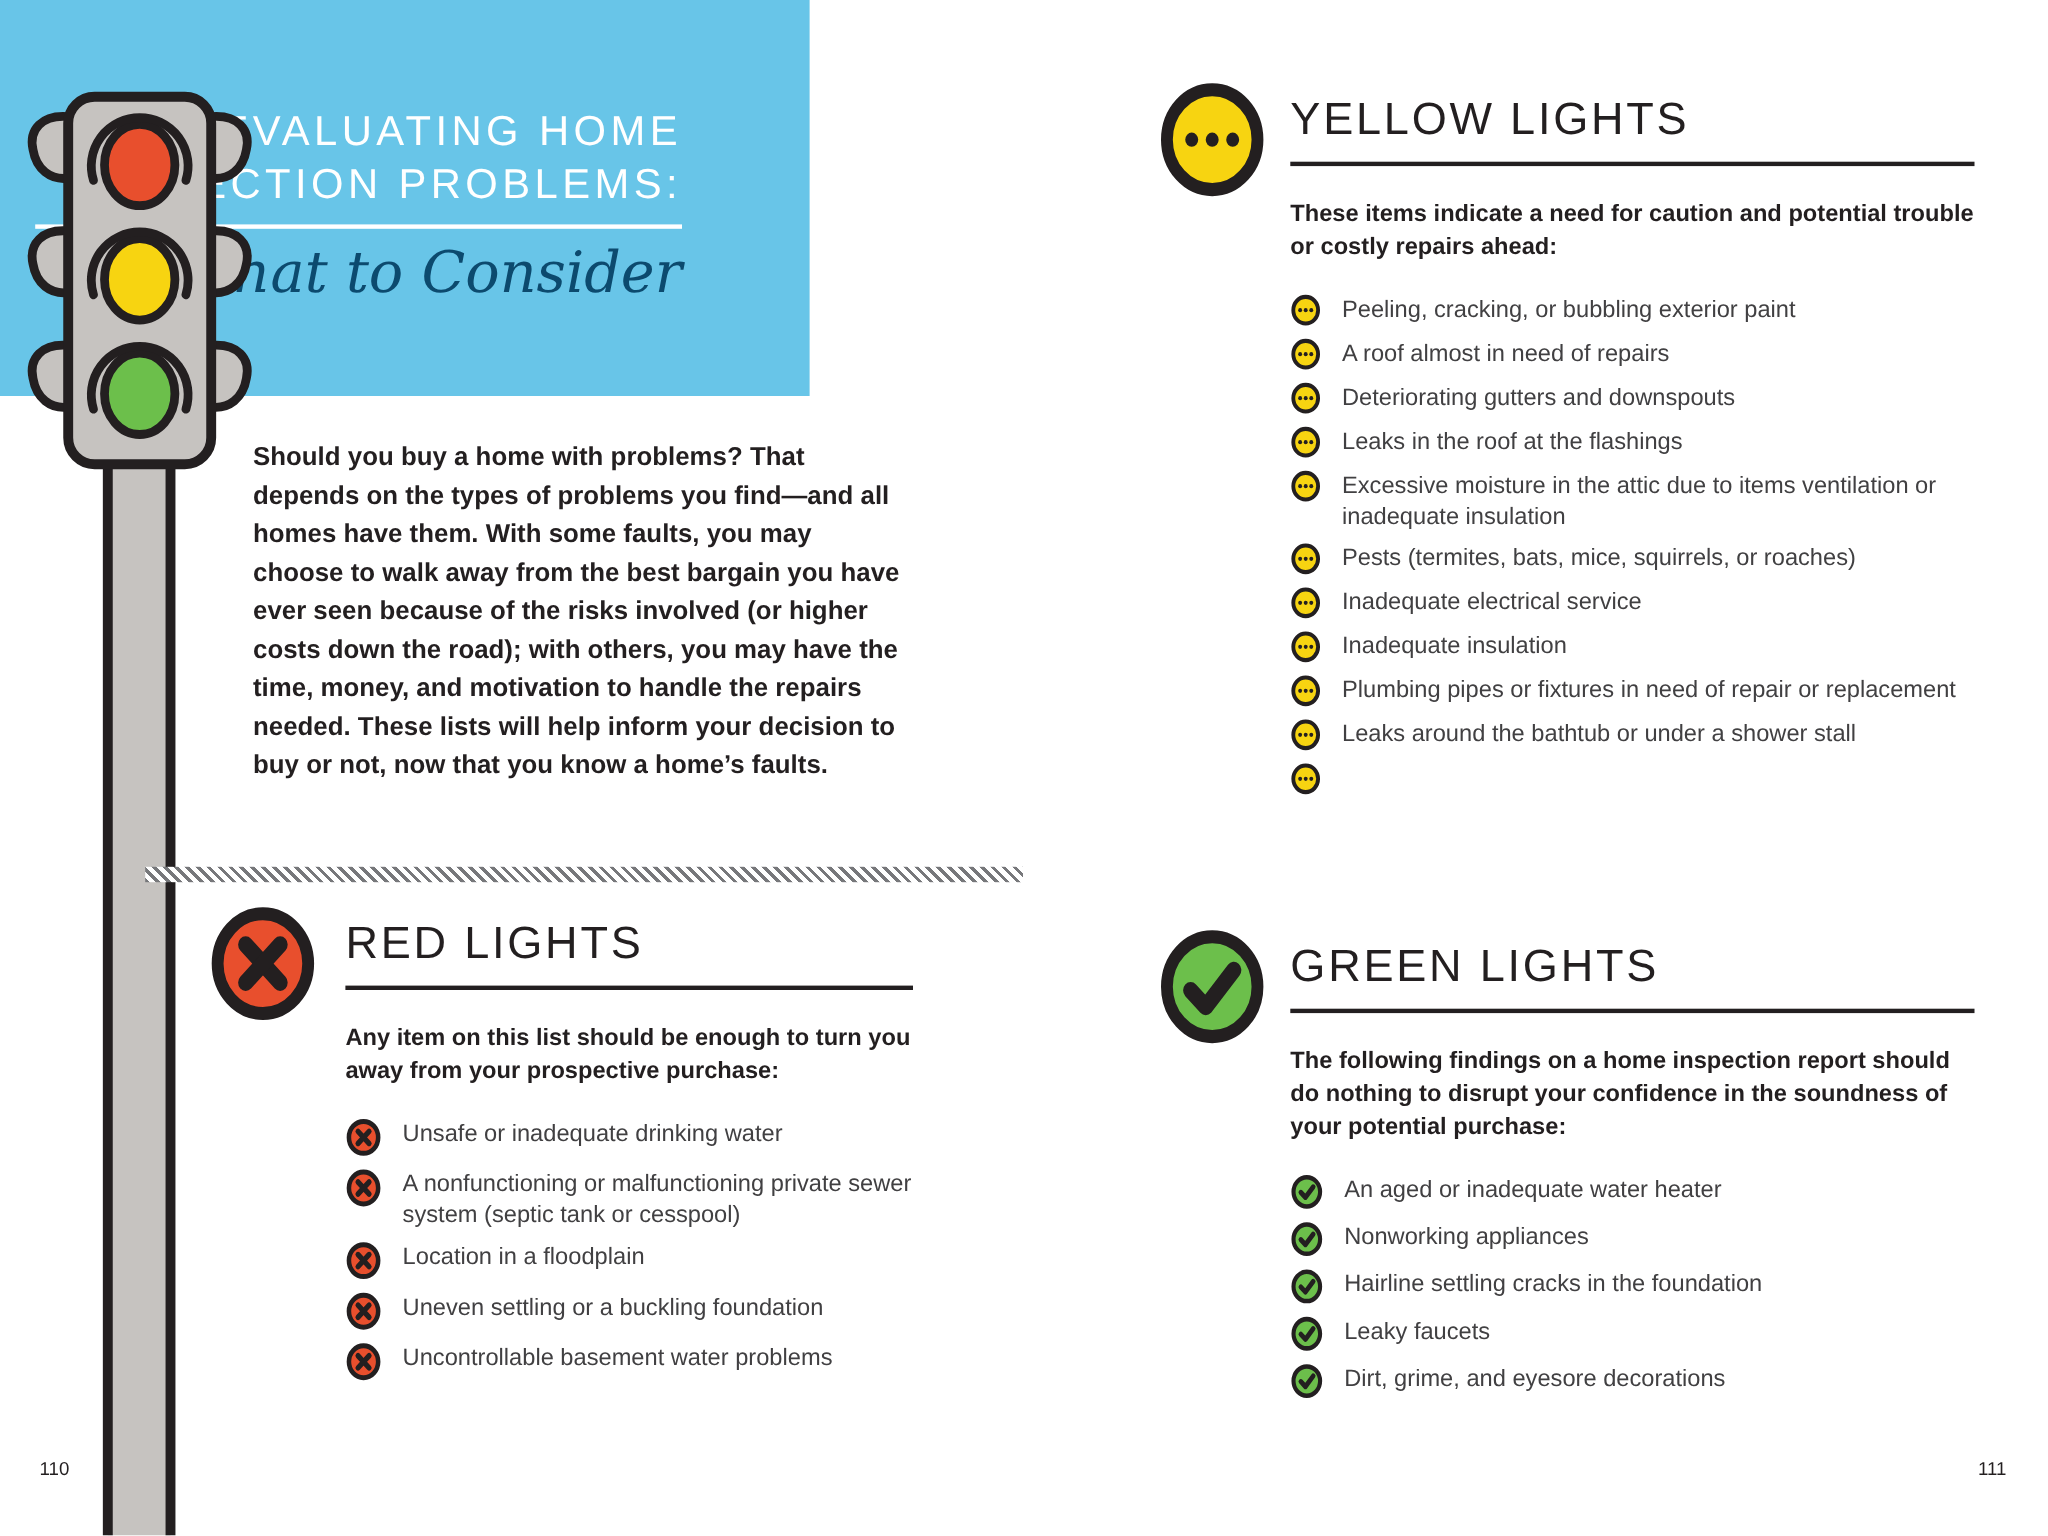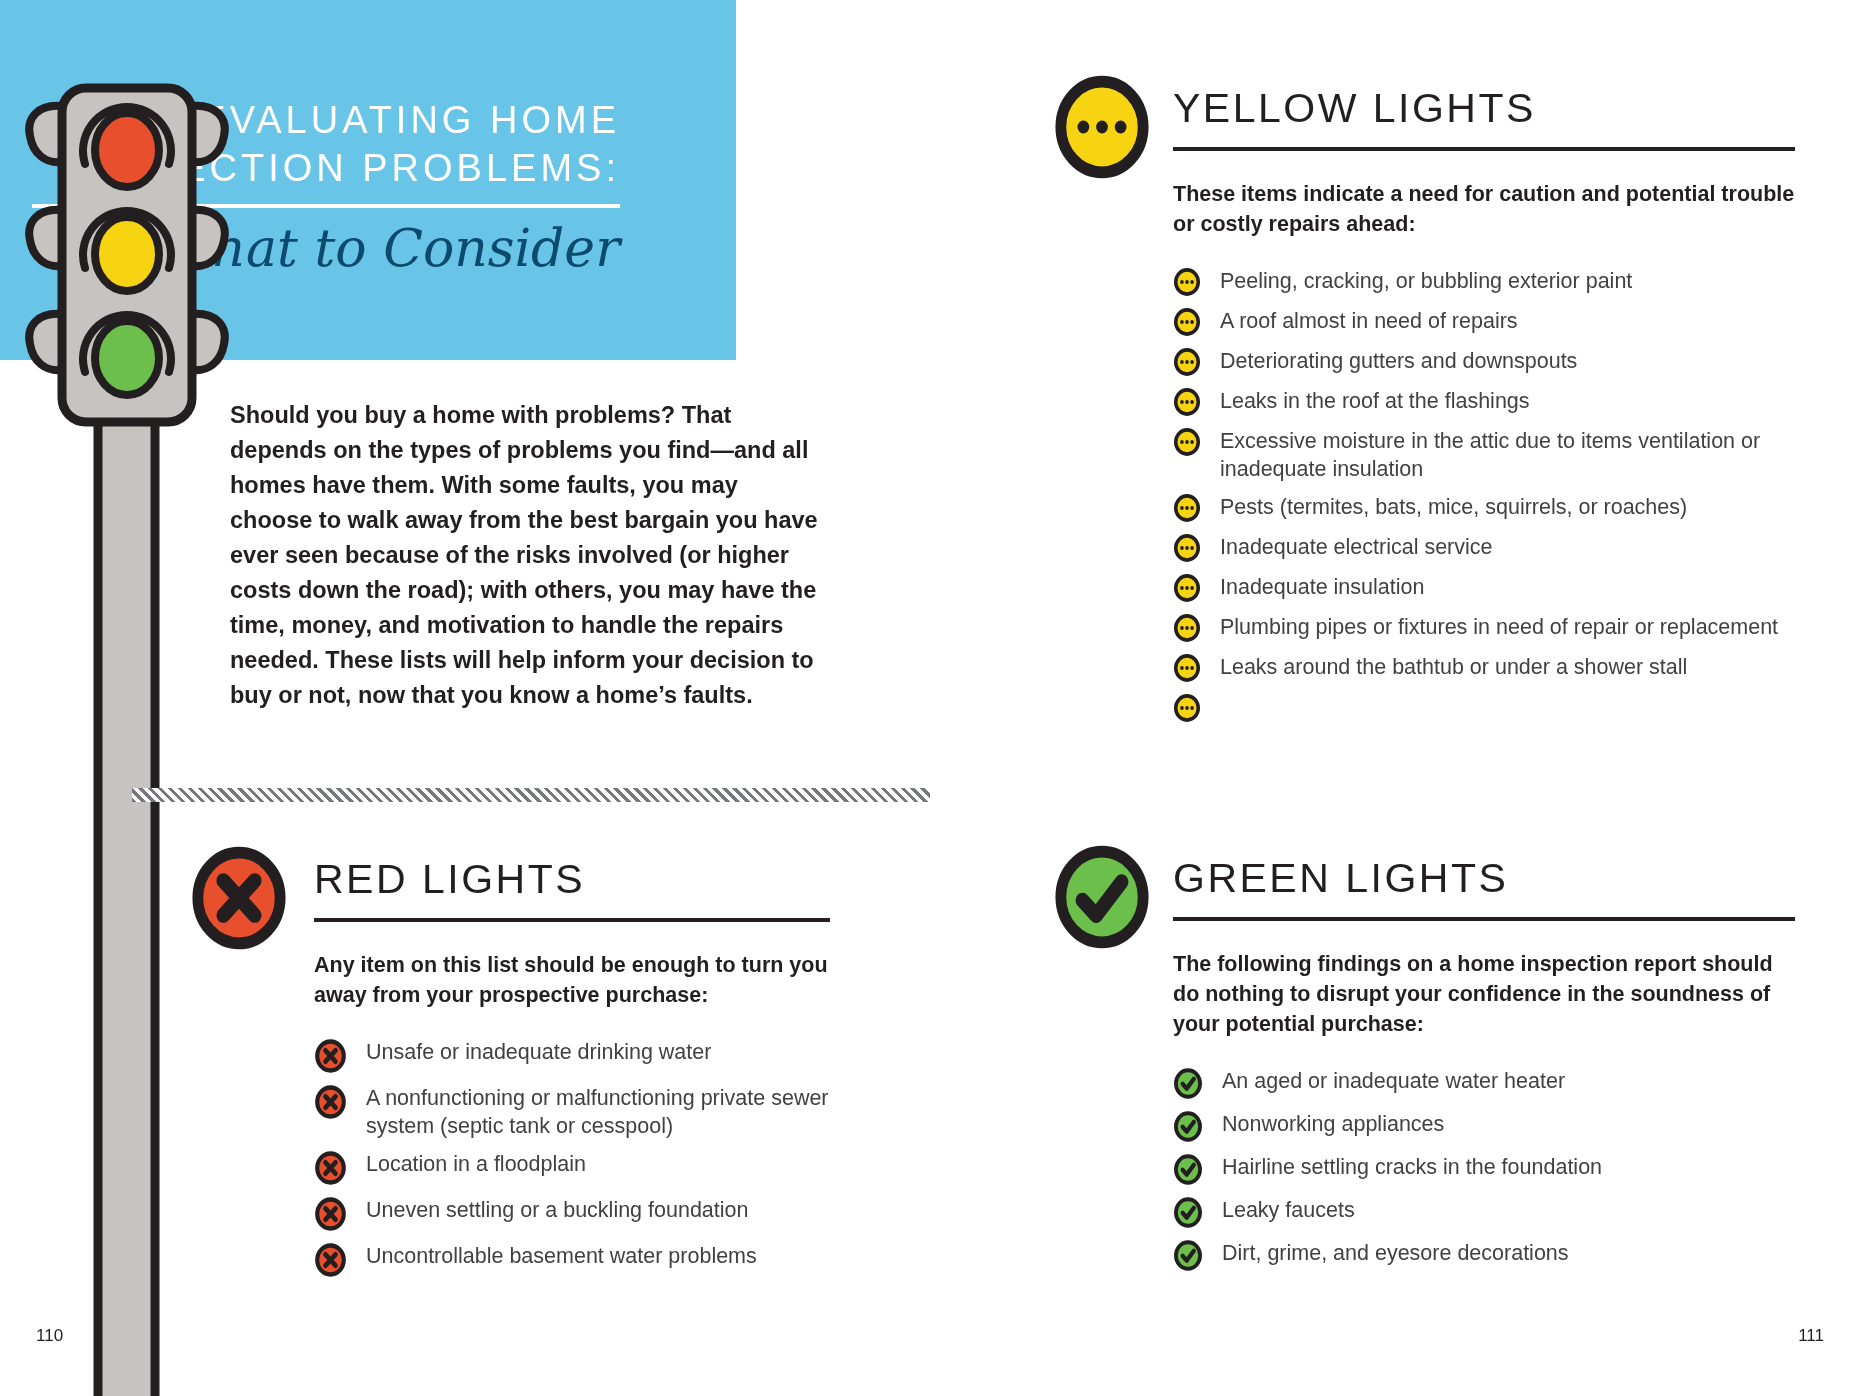--- a/index.html
+++ b/index.html
@@ -17,21 +17,21 @@
     font-size:52px;line-height:60px;color:#0c4a6e;margin-top:10px}
   .traffic-light{position:absolute;left:22px;top:62px}
   
   .intro{position:absolute;left:230px;top:398px;width:594px;margin:0;
     font-size:23.5px;font-weight:700;line-height:35px;color:#231f20}
   
   .hatch{position:absolute;left:132px;top:788px;width:798px;height:14px;
     background:repeating-linear-gradient(45deg,#77787b 0 3px,#ffffff 3px 7px)}
   
   .section{position:absolute;display:flex;align-items:flex-start}
-  .red-section{left:190px;top:844px;width:640px}
+  .red-section{left:190px;top:822px;width:640px}
   .yellow-section{left:1053px;top:73px;width:742px}
   .green-section{left:1053px;top:843px;width:742px}
   .badge{flex:0 0 auto}
   .badge svg{display:block}
   .sec-col{flex:1;margin-left:22px}
   .red-section .sec-col{margin-left:26px}
   .sec-heading{margin:0;padding-top:12px;font-size:41px;font-weight:400;
     letter-spacing:2.5px;line-height:46px;color:#231f20}
   .sec-rule{border-bottom:4px solid #231f20;margin-top:16px}
   .sec-intro{margin:28px 0 0;font-size:21.5px;font-weight:700;line-height:30px;color:#231f20}

